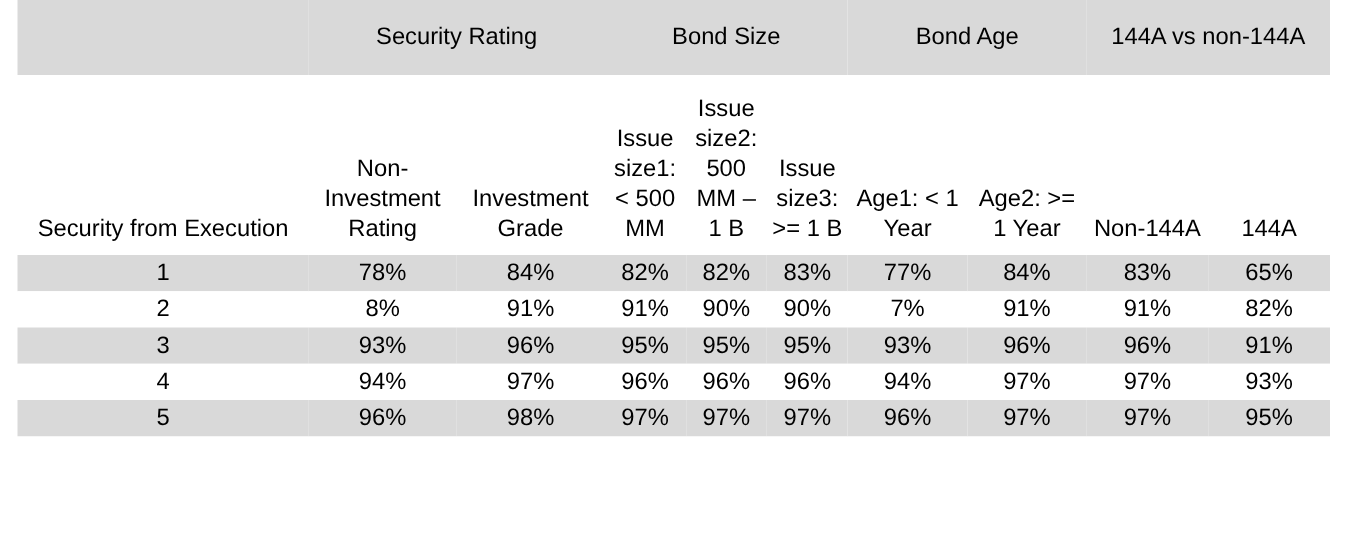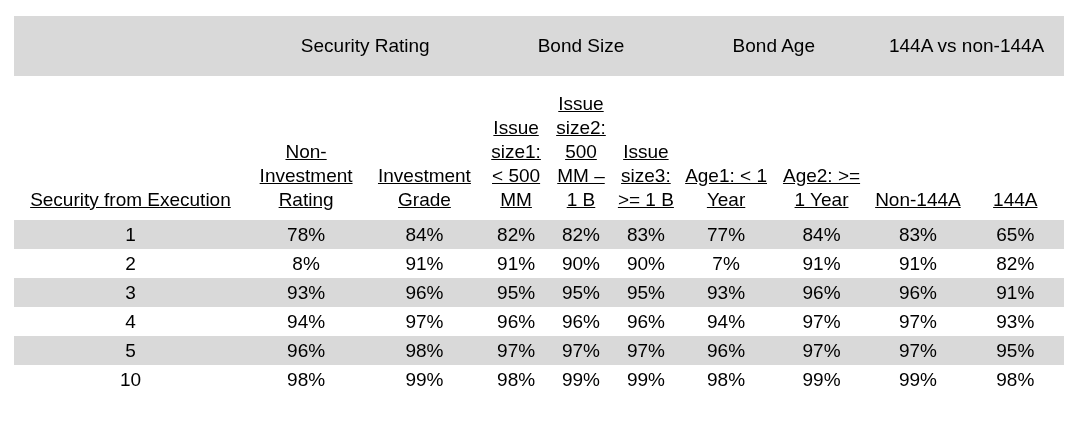--- a/index.html
+++ b/index.html
@@ -10,21 +10,21 @@
   body {
     width: 1078px;
     height: 437px;
     font-family: "Liberation Sans", sans-serif;
     color: #000000;
     overflow: hidden;
   }
   .table-wrap {
     width: 1078px;
     box-sizing: border-box;
-    padding: 16px 14px;
+    padding: 0 14px;
   }
   table.data-table {
     border-collapse: collapse;
     width: 1050px;
     table-layout: fixed;
     font-size: 19px;
   }
   table.data-table td,
   table.data-table th {
     text-align: center;
@@ -43,21 +43,20 @@
   tr.group-row th.blank {
     background: #d9d9d9;
   }
   
   tr.sub-row th {
     background: #ffffff;
     vertical-align: bottom;
     line-height: 24px;
     padding: 6px 2px 8px 2px;
     height: 130px;
-    text-decoration: underline;
   }
   tr.data-row td {
     height: 29px;
     line-height: 29px;
     background: #ffffff;
   }
   tr.data-row.shaded td {
     background: #d9d9d9;
   }
   .col-0 { width: 118px; }
@@ -151,27 +150,15 @@
         <td class="col-1">96%</td>
         <td class="col-2">98%</td>
         <td class="col-3">97%</td>
         <td class="col-4">97%</td>
         <td class="col-5">97%</td>
         <td class="col-6">96%</td>
         <td class="col-7">97%</td>
         <td class="col-8">97%</td>
         <td class="col-9">95%</td>
       </tr>
-      <tr class="data-row">
-        <td class="col-0">10</td>
-        <td class="col-1">98%</td>
-        <td class="col-2">99%</td>
-        <td class="col-3">98%</td>
-        <td class="col-4">99%</td>
-        <td class="col-5">99%</td>
-        <td class="col-6">98%</td>
-        <td class="col-7">99%</td>
-        <td class="col-8">99%</td>
-        <td class="col-9">98%</td>
-      </tr>
     </tbody>
   </table>
 </div>
 
 </body></html>

